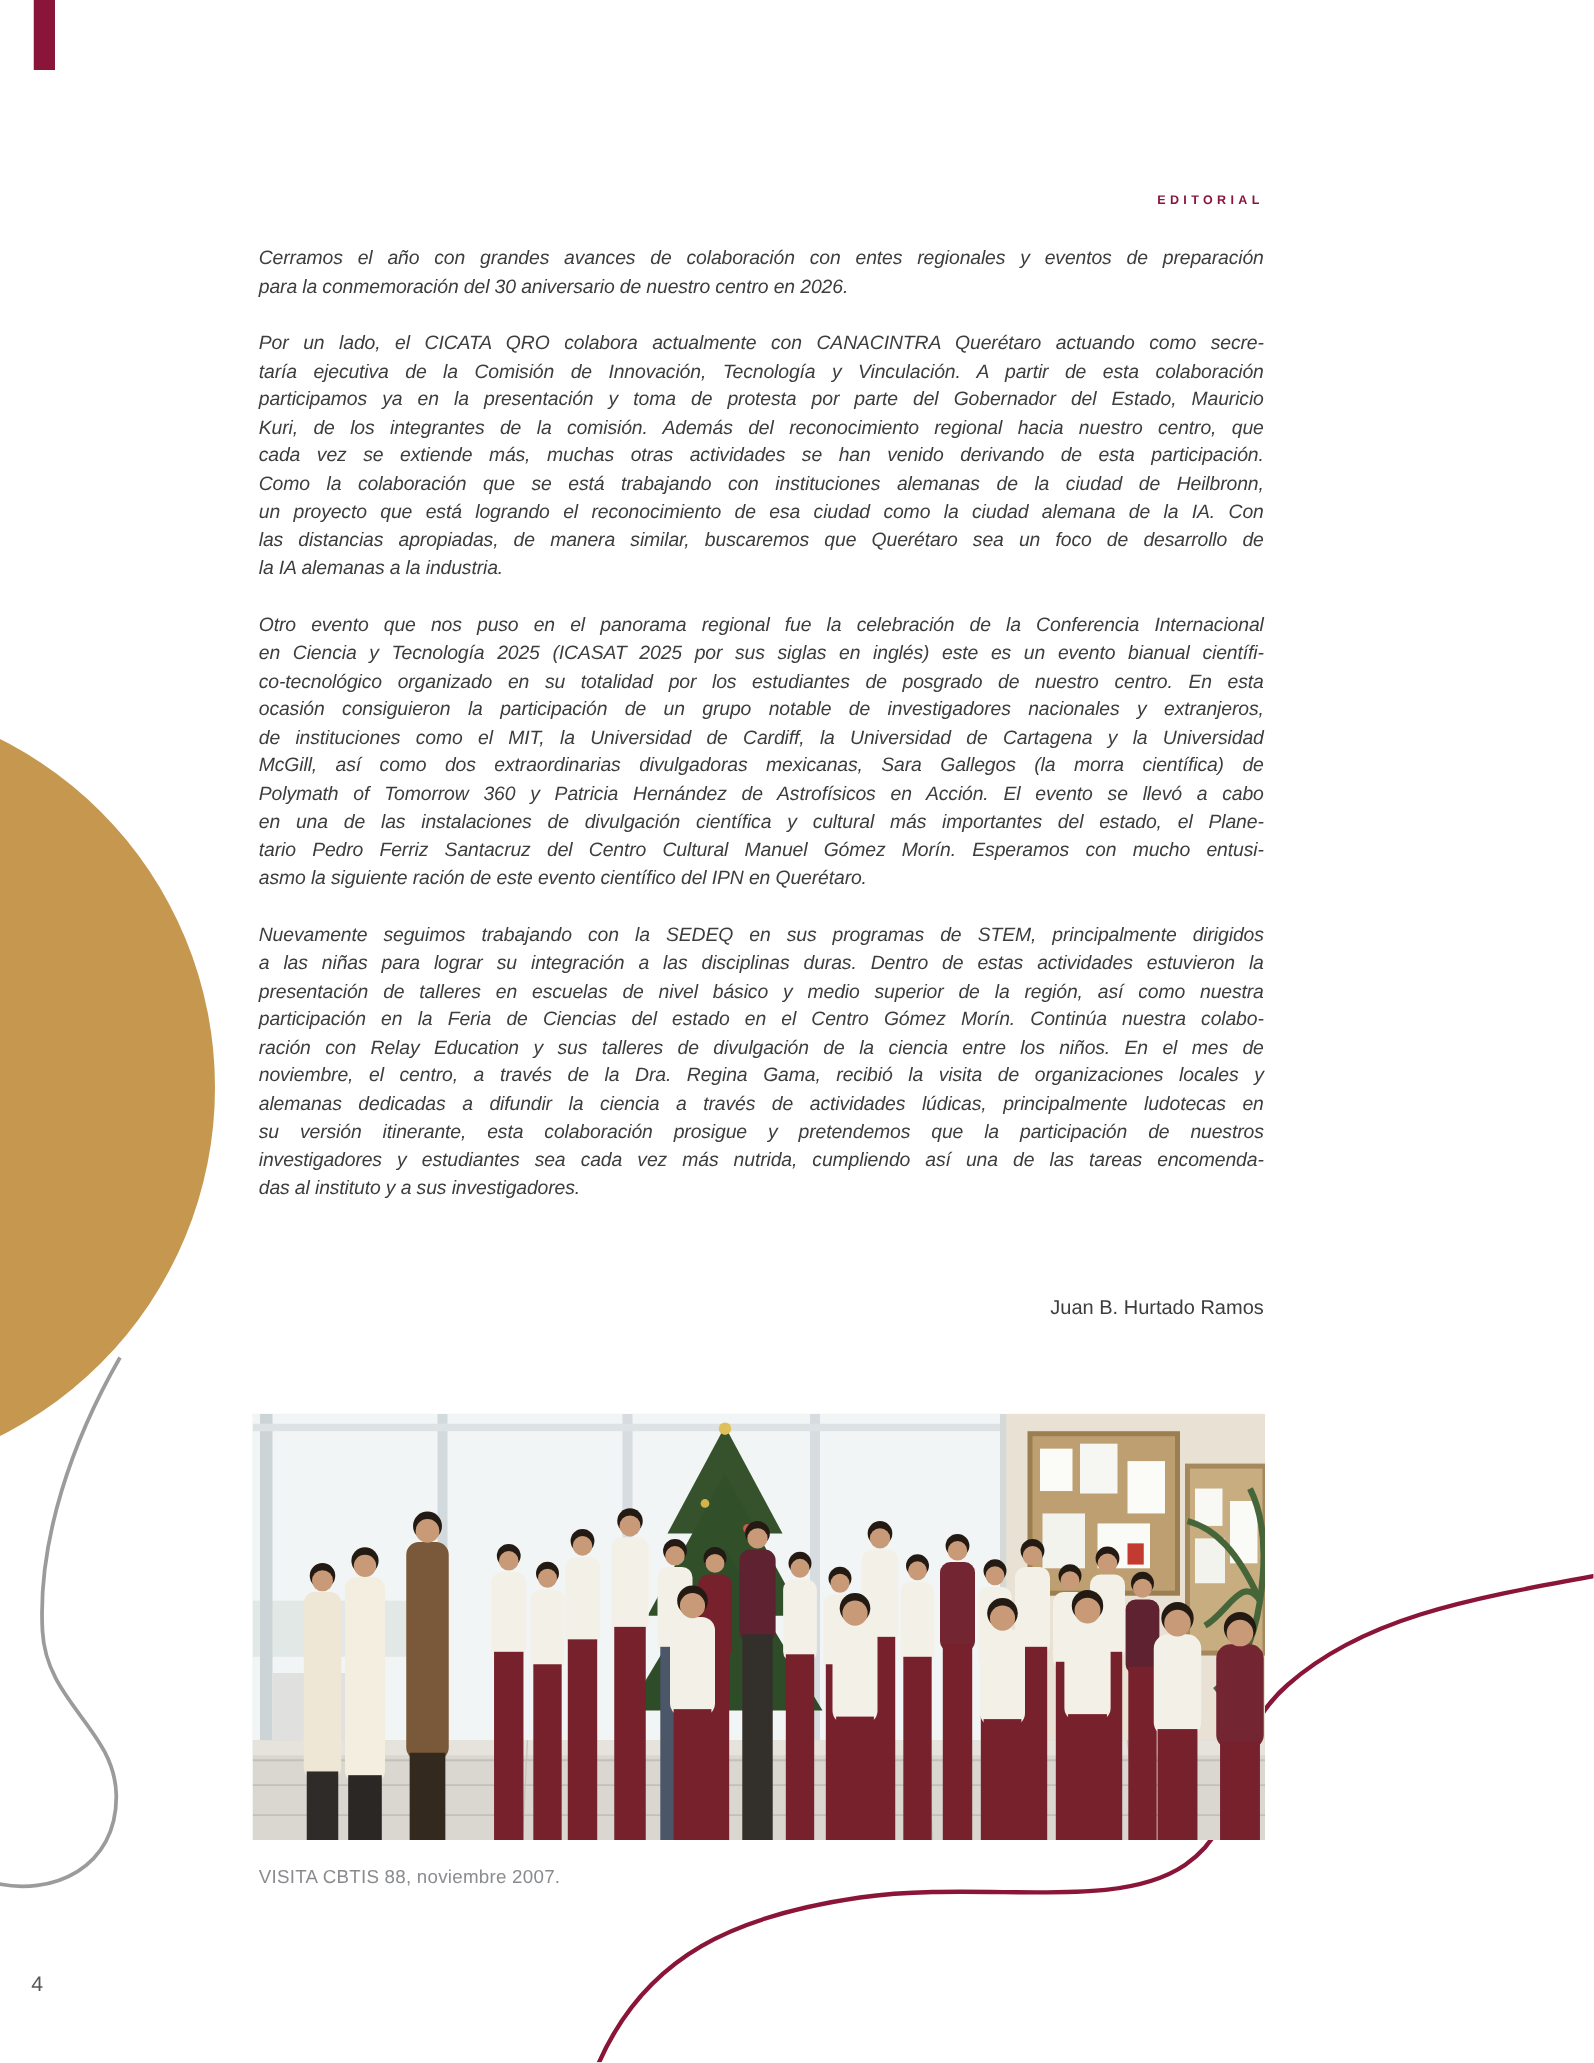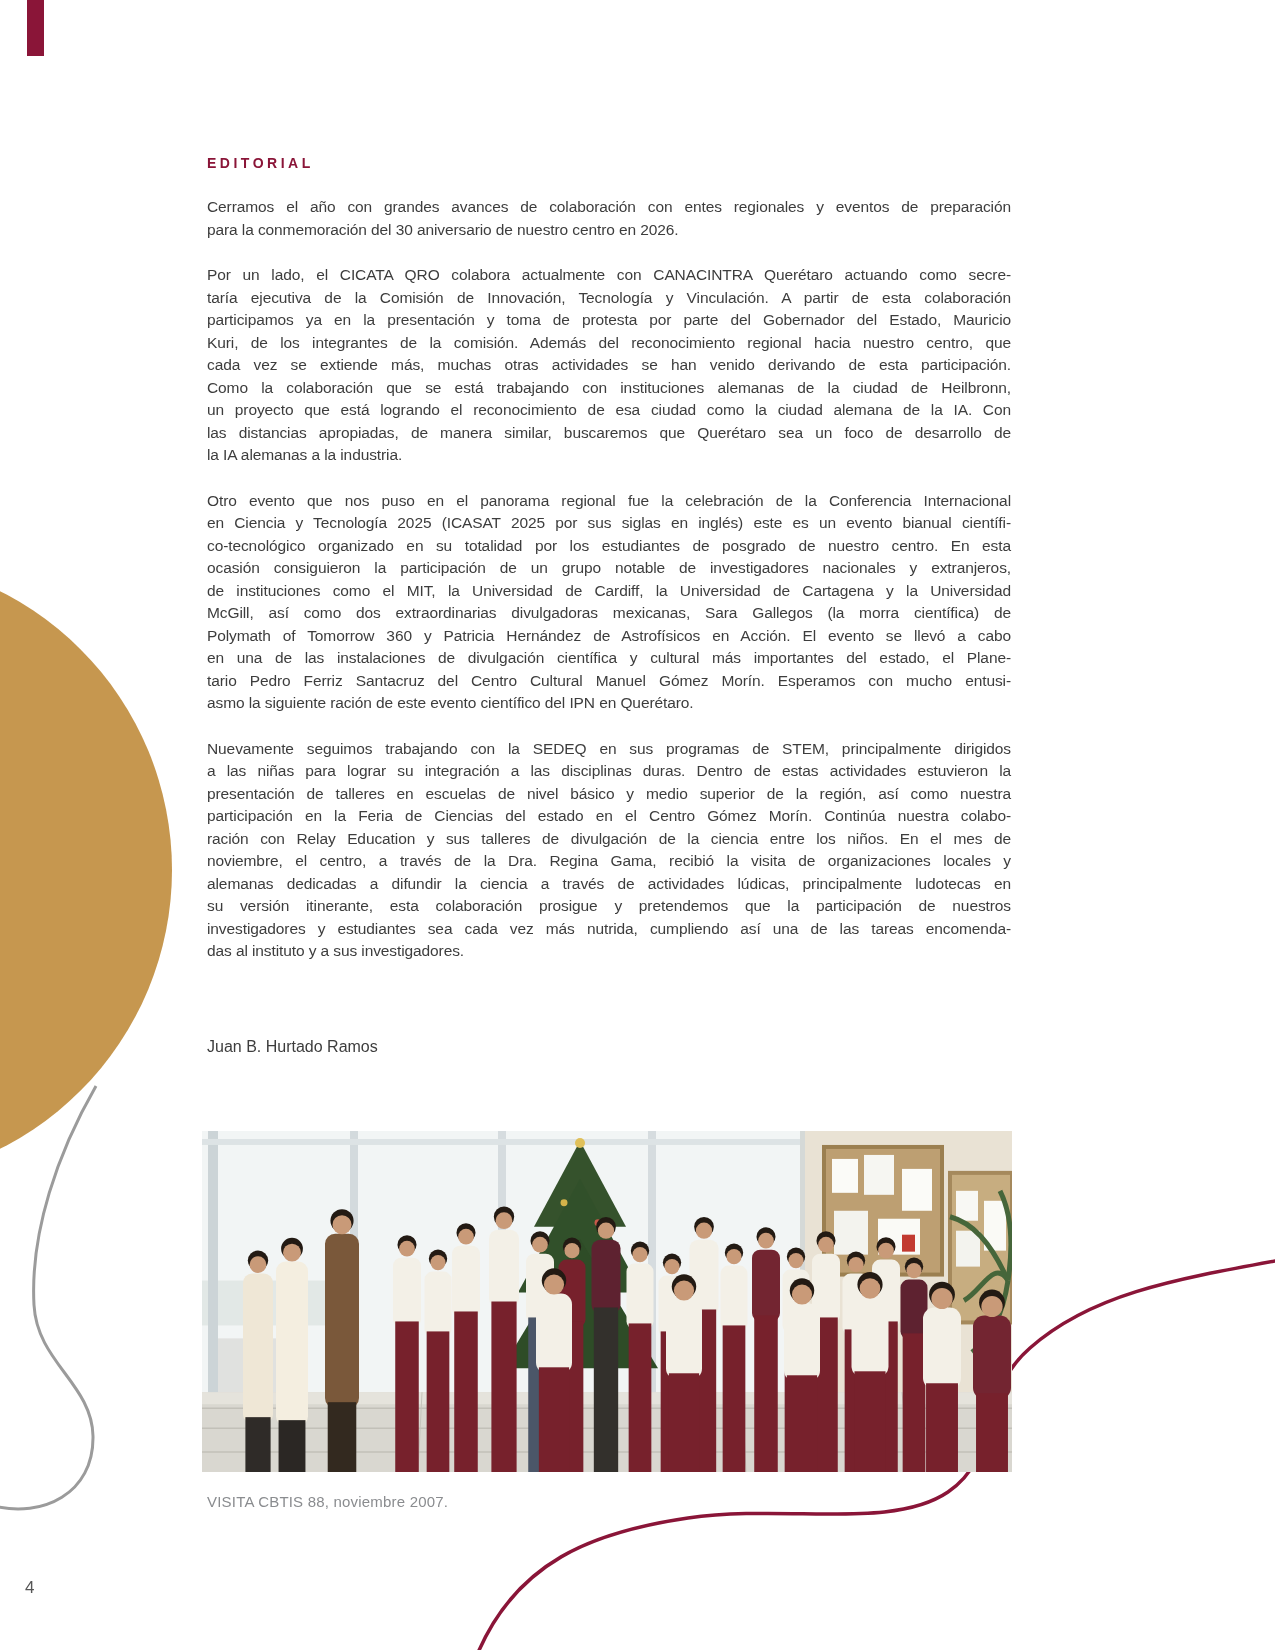--- a/index.html
+++ b/index.html
@@ -15,36 +15,36 @@
     background:#8a1538;
   }
   .tan-circle{
     position:absolute;left:-452px;top:558px;width:624px;height:624px;
     border-radius:50%;
     background:#c6974f;
   }
   .deco-svg{position:absolute;left:0;top:0;width:1275px;height:1650px;pointer-events:none;}
   .ed-title{
     position:absolute;left:207px;top:155px;width:804px;
-    text-align:left;
+    text-align:right;
     color:#8a1538;
-    font-size:14px;font-weight:bold;letter-spacing:3.5px;
+    font-size:10px;font-weight:bold;letter-spacing:3.5px;
   }
   .ed-body{
     position:absolute;left:207px;top:196px;width:804px;
     color:#3d3d3d;
     font-size:15.5px;line-height:22.5px;
     letter-spacing:-0.1px;
   }
-  .para{margin:0 0 23px 0;}
+  .para{margin:0 0 23px 0;font-style:italic;}
   .pline{text-align:justify;text-align-last:justify;white-space:normal;}
   .pline.last{text-align-last:left;}
   .signature{
     position:absolute;left:207px;top:1038px;width:804px;
-    text-align:left;color:#3d3d3d;font-size:16px;
+    text-align:right;color:#3d3d3d;font-size:16px;
   }
   .photo-wrap{
     position:absolute;left:202px;top:1131px;width:810px;height:341px;
     overflow:hidden;background:#eef1f1;
   }
   .photo-caption{
     position:absolute;left:207px;top:1477px;width:600px;
     color:#8a8c8f;font-size:15px;letter-spacing:0.2px;margin-top:16px;
   }
   .page-number{

